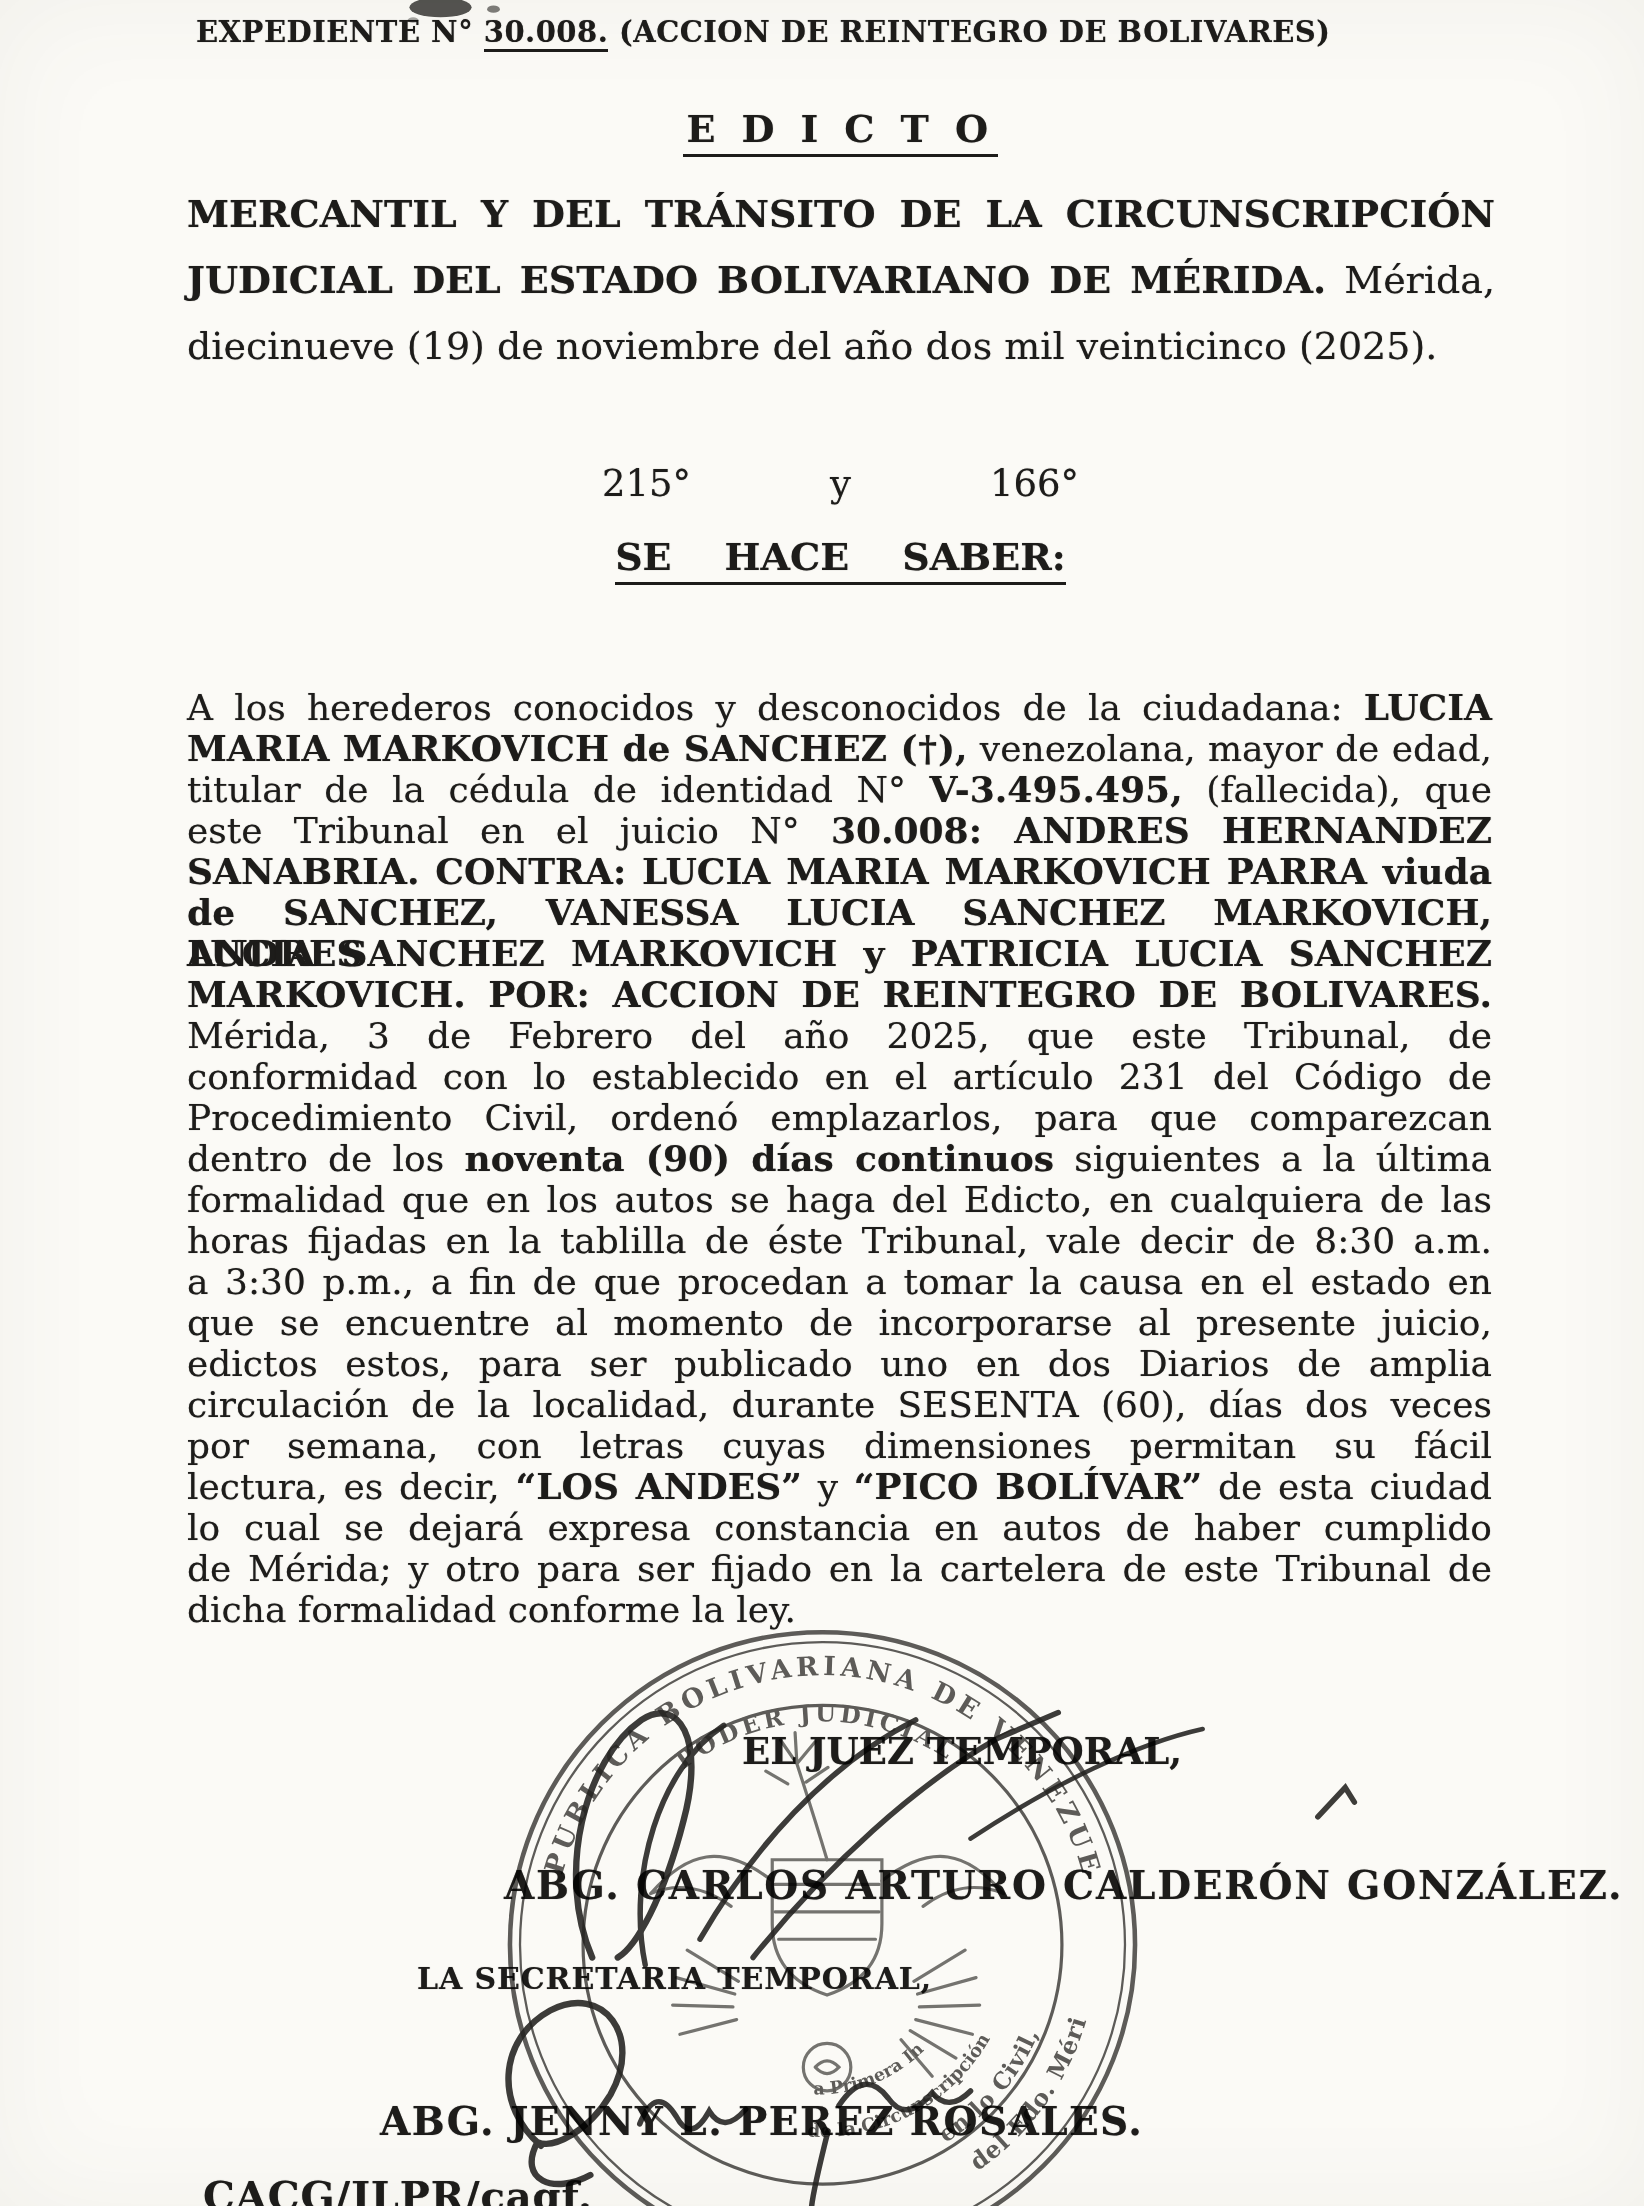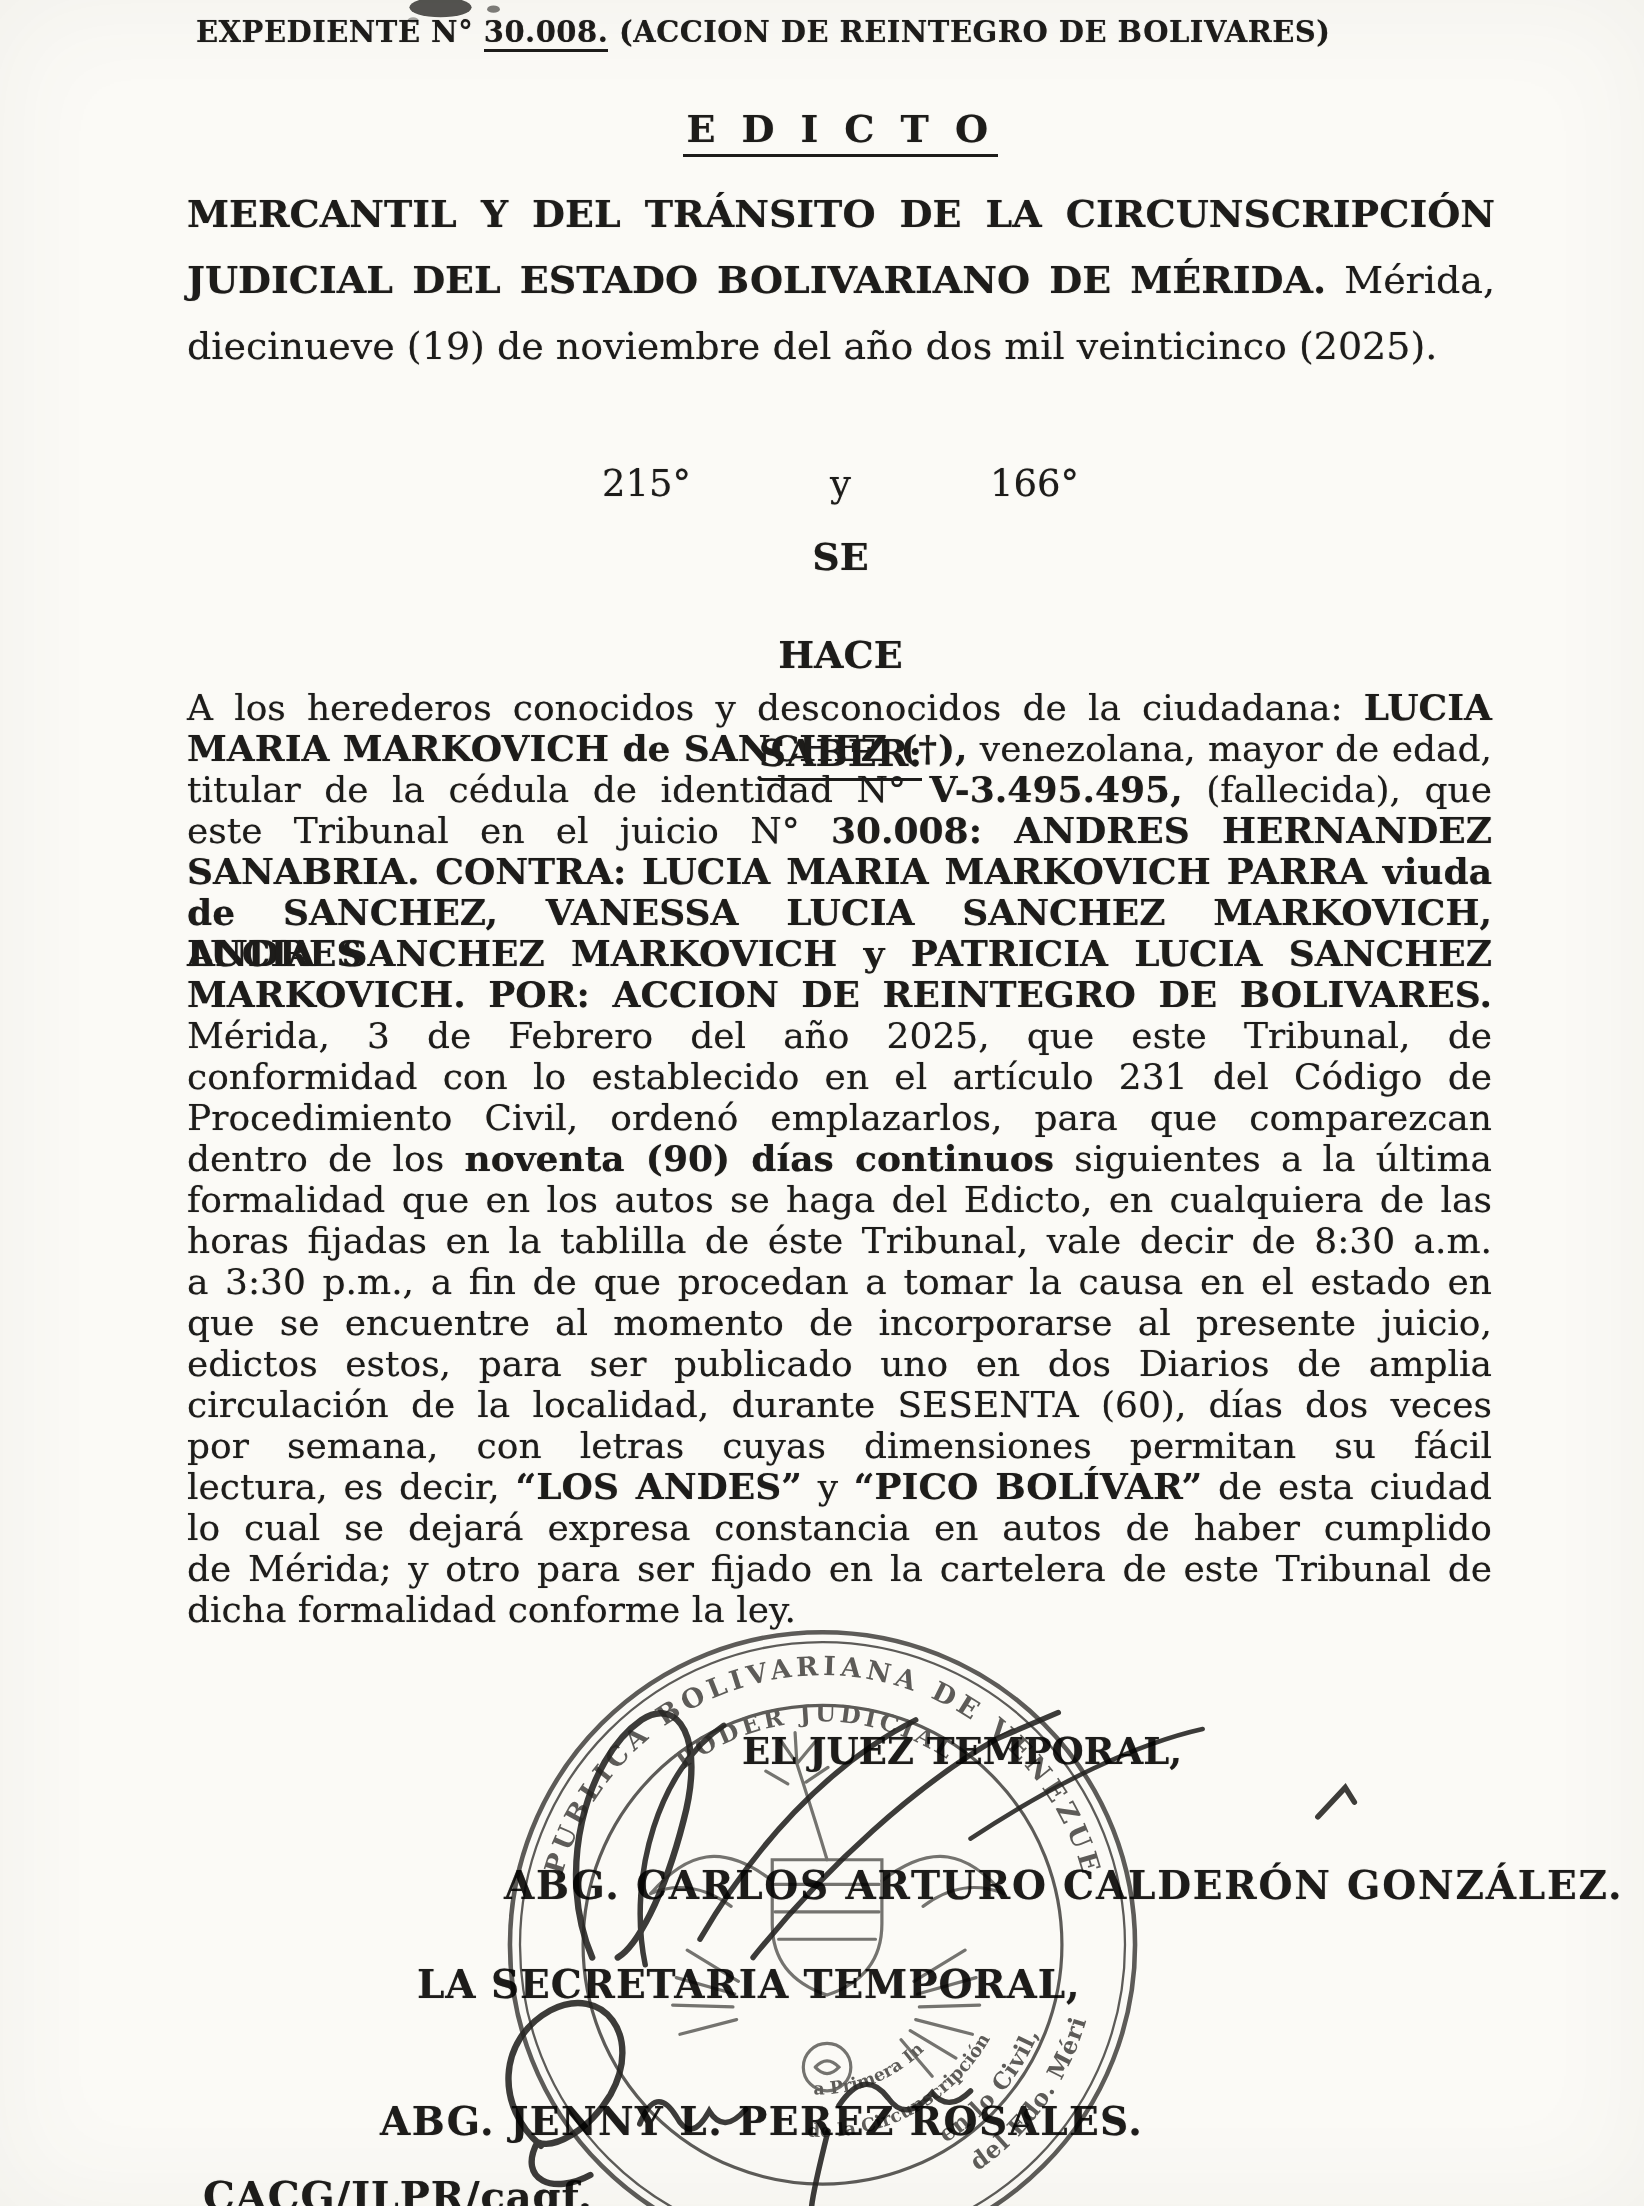--- a/index.html
+++ b/index.html
@@ -26,32 +26,32 @@
   .title{font-size:38px;font-weight:700;letter-spacing:6.4px;border-bottom:3.7px solid #1d1c1a;padding:0 3.7px 2.7px 3.7px;}
   
   .court{left:187px;top:181px;width:1308px;font-size:38px;font-weight:700;}
   .court .tline{line-height:66px;height:66px;}
   .court .tline span:not(.b){font-weight:400;}
   
   .years{left:187px;top:462px;width:1307px;text-align:center;font-size:37px;}
   .years-inner{display:inline-flex;gap:139px;}
   
   .saber-wrap{left:187px;top:534px;width:1307px;text-align:center;}
-  .saber{display:inline-flex;gap:53px;font-size:38px;font-weight:700;border-bottom:3.7px solid #1d1c1a;padding-bottom:2.7px;flex-direction:column;}
+  .saber{display:inline-flex;gap:53px;font-size:38px;font-weight:700;border-bottom:3.7px solid #1d1c1a;padding-bottom:2.7px;}
   
   .bodytxt{left:187px;top:687px;width:1305px;font-size:36px;}
   .bodytxt .tline{line-height:41px;height:41px;}
   .tline{text-align:justify;text-align-last:justify;white-space:nowrap;overflow:visible;}
   .tline.last{text-align-last:left;}
   .tline span{white-space:normal;}
   
   .sig{font-weight:700;white-space:nowrap;}
   .sig-judge-title{left:742px;top:1729px;font-size:37px;}
   .sig-judge-name{left:504px;top:1862px;font-size:39px;letter-spacing:1.8px;}
-  .sig-secretary-title{left:417px;top:1961px;font-size:39px;letter-spacing:0.9px;}
+  .sig-secretary-title{left:417px;top:1961px;font-size:30px;letter-spacing:0.9px;}
   .sig-secretary-name{left:380px;top:2098px;font-size:39px;letter-spacing:1.4px;}
   .sig-initials{left:203px;top:2144px;font-size:40px;letter-spacing:0.9px;margin-top:28px;}
   
   .overlay{left:0;top:0;mix-blend-mode:multiply;pointer-events:none;}
   .sealtext{font-family:"DejaVu Serif","Liberation Serif",serif;font-weight:700;fill:#31302d;}
   
   .speckle{left:0;top:0;width:1.8px;height:1.8px;border-radius:50%;background:rgba(70,68,64,0.0);
     box-shadow:
       294px 80px 0 0.9px rgba(90,88,80,.16), 1299px 129px 0 0.9px rgba(90,88,80,.14),
       213px 312px 0 0.9px rgba(90,88,80,.13), 1527px région 0 0 rgba(0,0,0,0),

